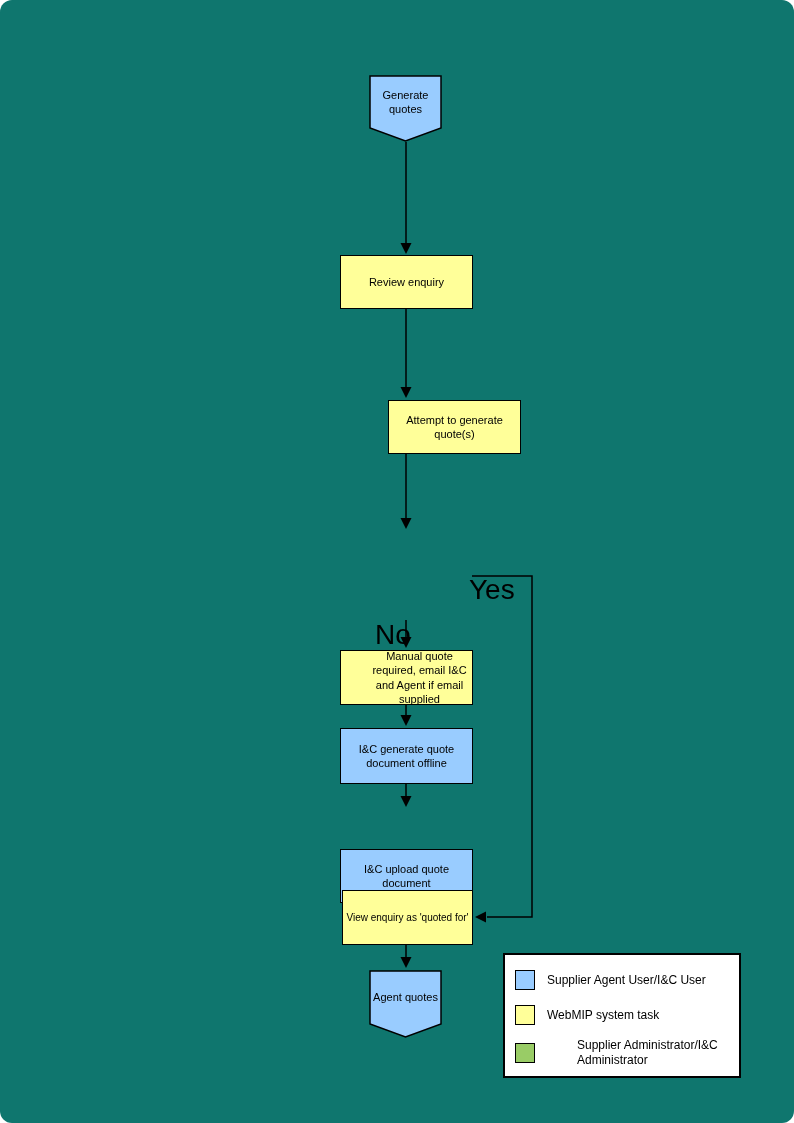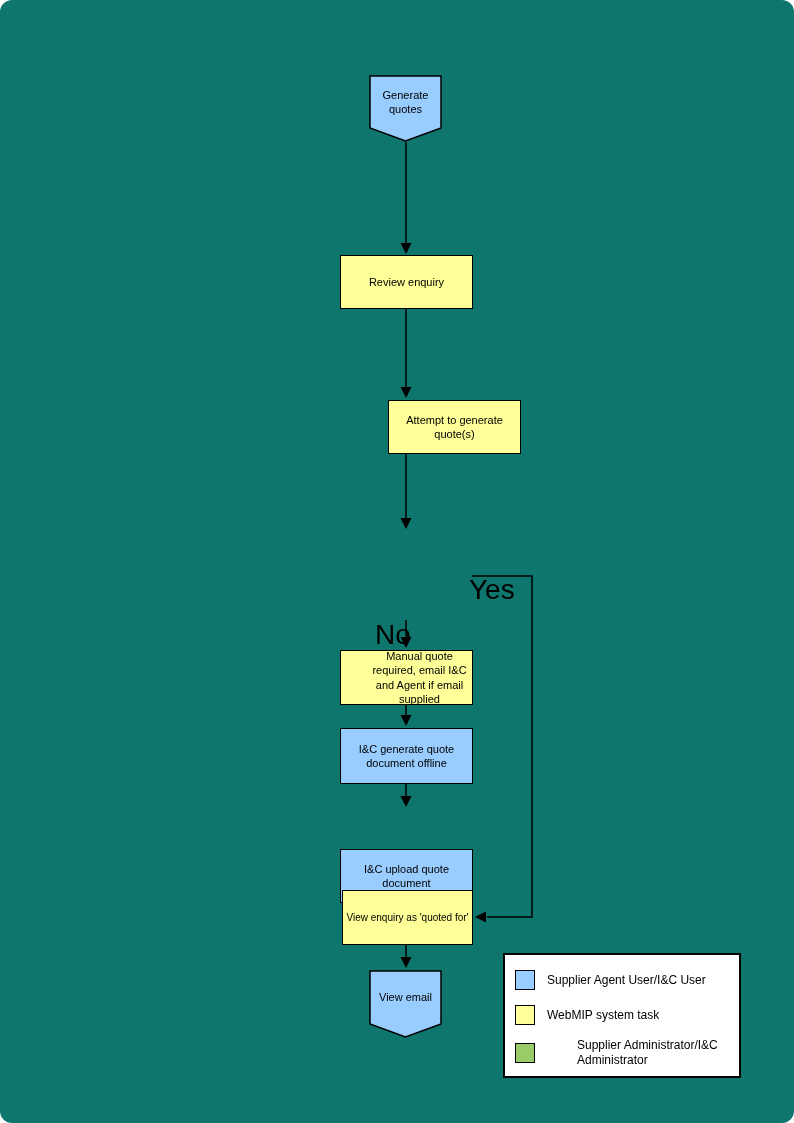--- a/index.html
+++ b/index.html
@@ -92,21 +92,21 @@
   </div>
 
   <div class="node rect" style="left: 342px; top: 890px; width: 131px; height: 55px; background-color: rgb(255, 255, 153);">
     <span class="nowrap">View enquiry as 'quoted for'</span>
   </div>
 
   <div class="node" style="left:369px; top:970px; width:73px; height:68px;">
     <svg class="shape" viewBox="0 0 73 68" xmlns="http://www.w3.org/2000/svg">
       <polygon points="1,1 72,1 72,54 36.5,67 1,54" stroke="#000" stroke-width="1.5" fill="#99CCFF"></polygon>
     </svg>
-    <span class="poly-label" style="top:0; height:55px;">View email</span>
+    <span class="poly-label" style="top:0; height:55px;">Agent quotes</span>
   </div>
 
   <div class="legend">
     <div class="legend-row" style="top:11px; height:28px;">
       <div class="legend-swatch" style="background-color: rgb(153, 204, 255);"></div>
       <div class="legend-label">Supplier Agent User/I&amp;C User</div>
     </div>
     <div class="legend-row" style="top:46px; height:28px;">
       <div class="legend-swatch" style="background-color: rgb(255, 255, 153);"></div>
       <div class="legend-label">WebMIP system task</div>

